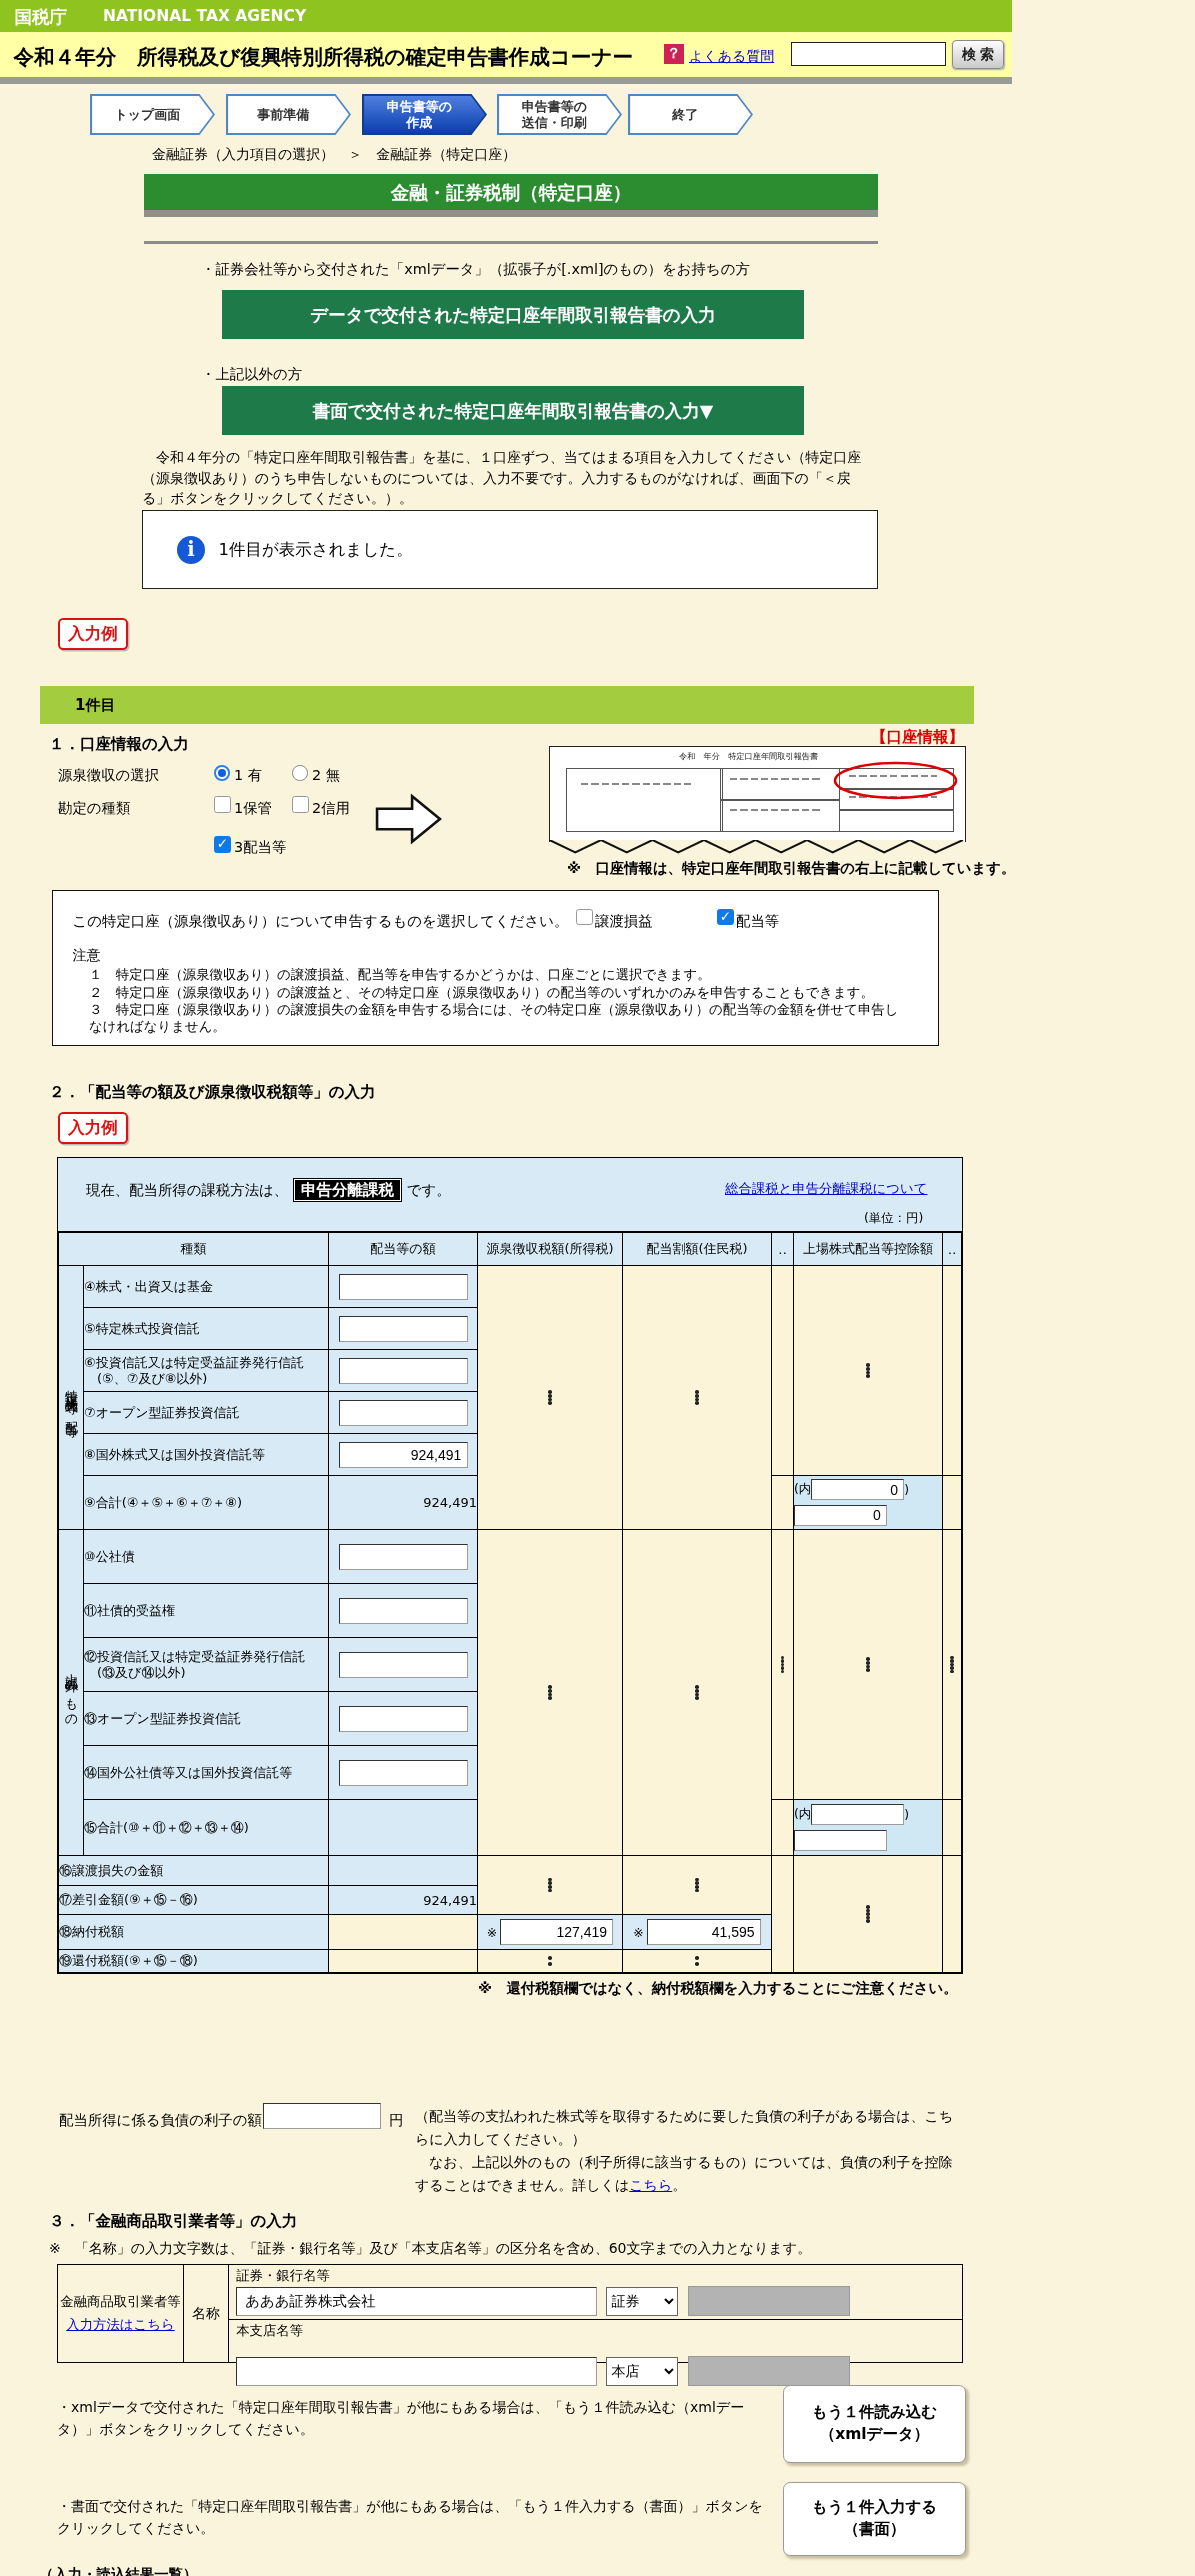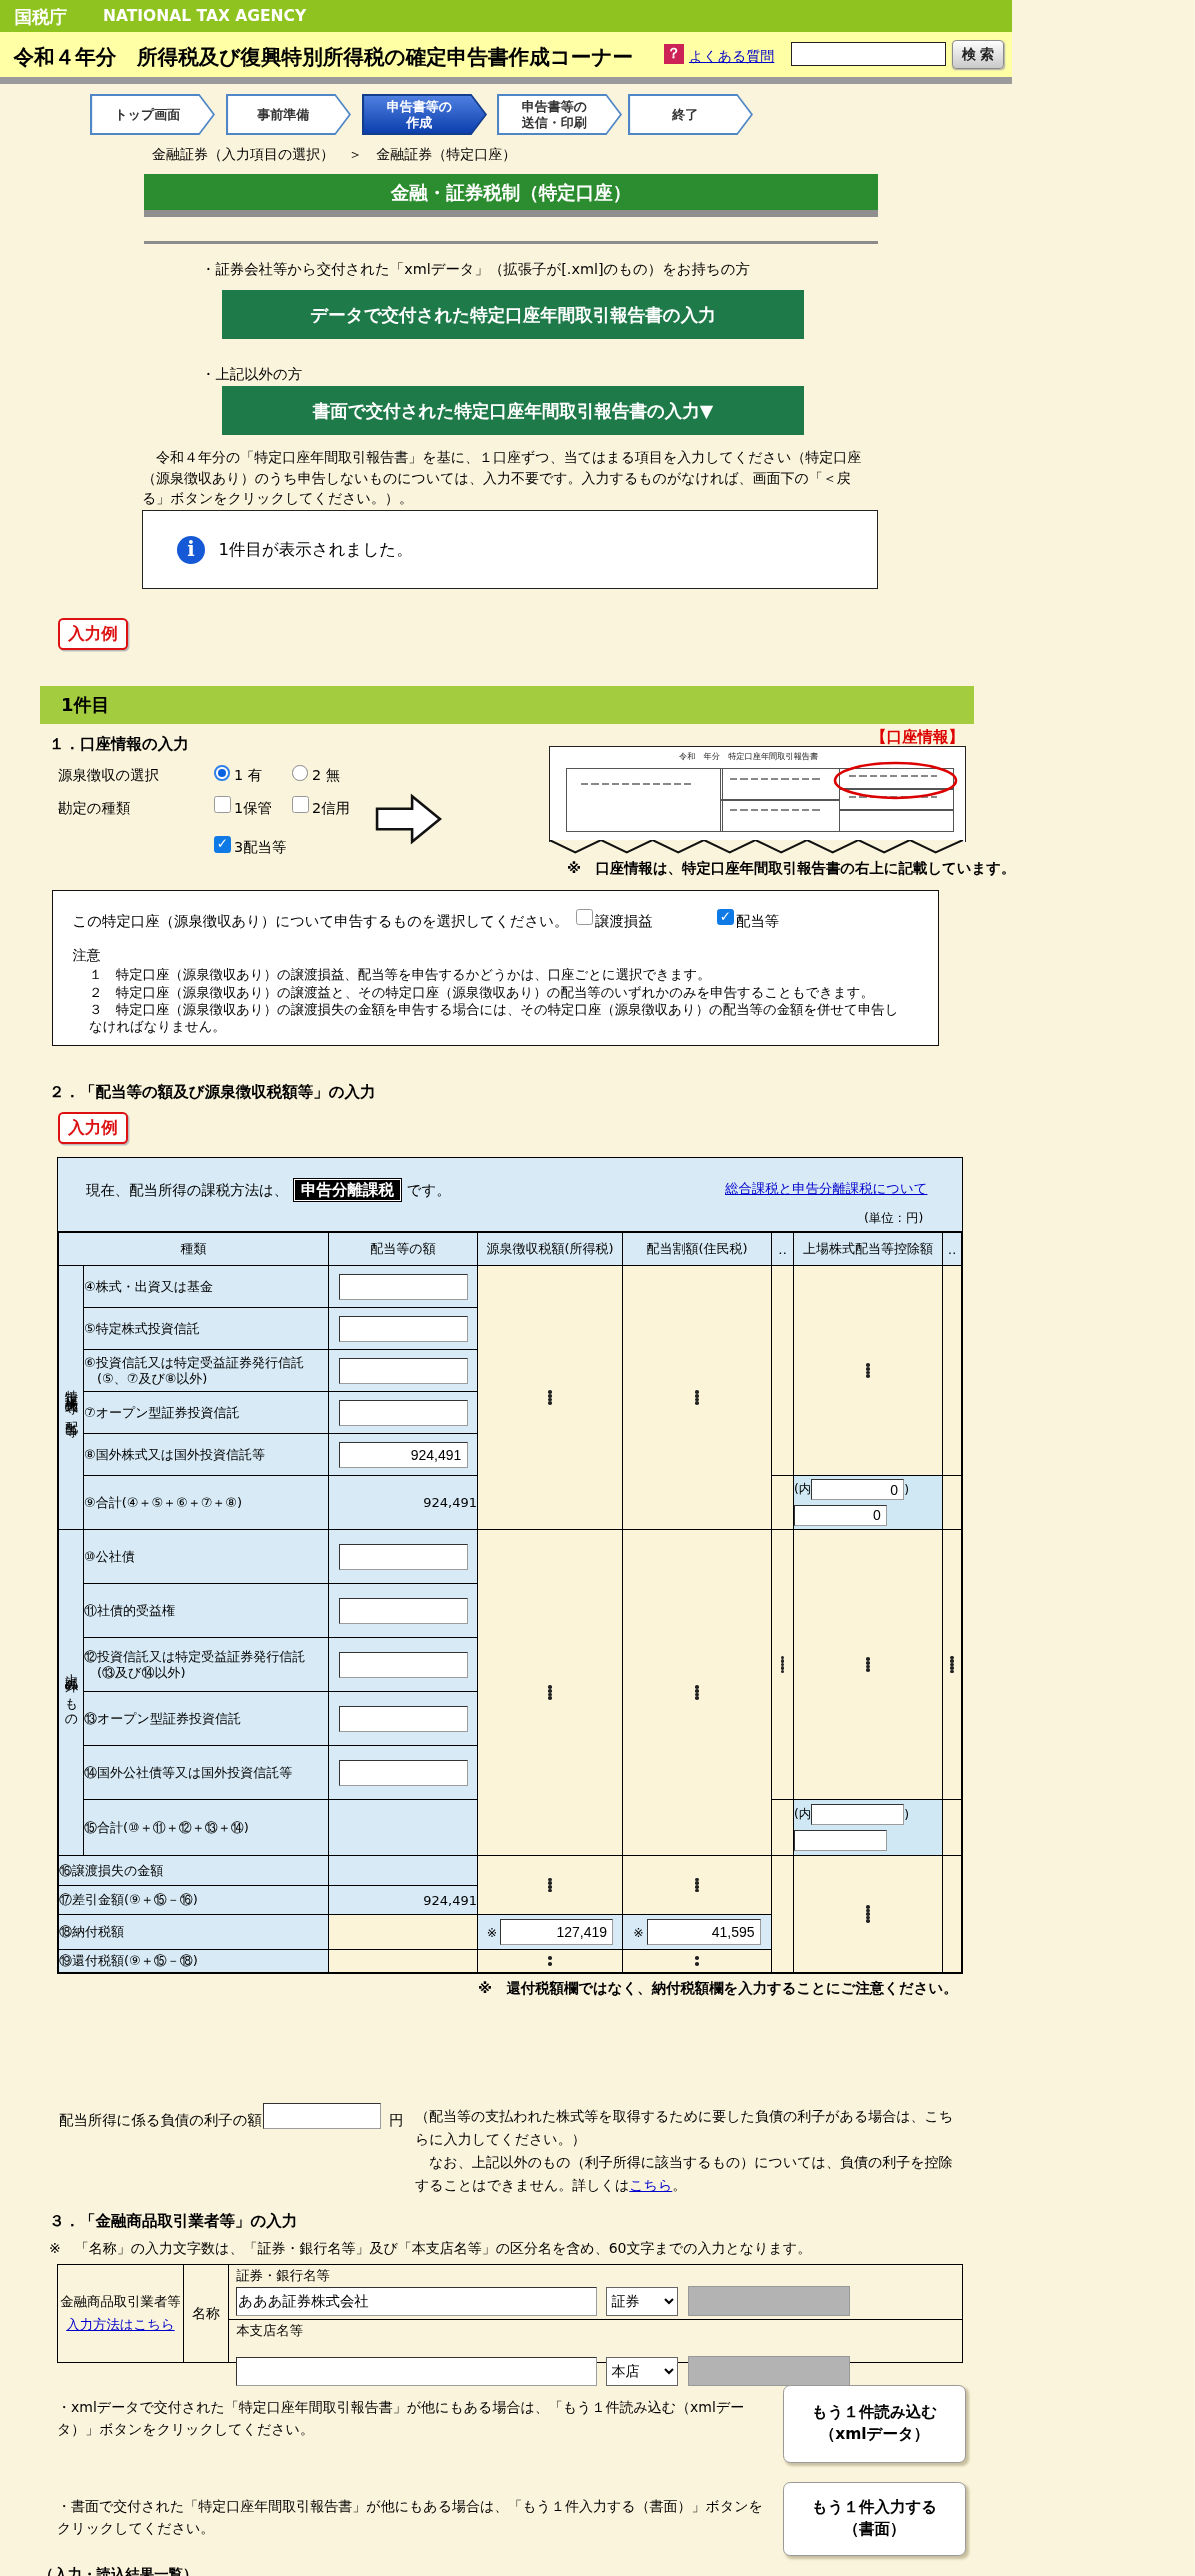--- a/index.html
+++ b/index.html
@@ -76,21 +76,21 @@
        font-size:14px;text-align:right;padding:0 5.2px;box-sizing:border-box;display:block;margin:4.1px auto;}
   .amt.small{width:93px;height:21.6px;margin:1px 0;}
   .dotcol{display:flex;flex-direction:column;align-items:center;justify-content:space-evenly;height:100%;}
   .dot{width:3.6px;height:3.6px;border-radius:50%;background:#222;}
   .bt3{border-top:1.5px solid #000 !important;}
   .special{background:#cfe8f4;padding:3.1px 5.2px;}
   .rightnum{text-align:right;padding-right:17.5px;font-size:14px;}
   
   .brokertbl{left:57px;top:2264px;width:906px;height:99px;border:1.5px solid #000;display:flex;box-sizing:border-box;background:#fbf4dc;}
   .fieldinput{width:361px;height:29px;border:1.5px solid;border-color:#333 #9c9c9c #9c9c9c #333;background:#fff;
-       font-size:14.4px;padding:0 1px;box-sizing:border-box;}
+       font-size:14.4px;padding:0 8px;box-sizing:border-box;}
   .fieldsel{width:72px;height:29px;font-size:14px;border:1px solid #666;background:#fff;}
   .grayblock{width:160px;height:28px;background:#b3b3b3;border:1px solid #999;}
   .morebtn{background:#fff;border:1px solid #999;border-radius:7.2px;box-shadow:2.1px 2.1px 2.6px #c9c0a0;
        font-size:15.5px;font-weight:bold;display:flex;flex-direction:column;align-items:center;justify-content:center;
        line-height:21.6px;cursor:pointer;}
 </style>
 </head>
 <body>
 
 
@@ -154,21 +154,21 @@
 <div class="abs" style="left:142px;top:447px;width:734px;font-size:14px;line-height:20.6px;">　令和４年分の「特定口座年間取引報告書」を基に、１口座ずつ、当てはまる項目を入力してください（特定口座（源泉徴収あり）のうち申告しないものについては、入力不要です。入力するものがなければ、画面下の「＜戻る」ボタンをクリックしてください。）。</div>
 
 <div class="abs infobox">
   <div class="info-icon">i</div>
   <span style="font-size:16.5px;">1件目が表示されました。</span>
 </div>
 
 <div class="abs" style="left:58px;top:618px;"><span class="stamp">入力例</span></div>
 
 <div class="abs recordbar">
-  <span style="margin-left:21px;font-size:18px;font-weight:bold;">1件目</span>
+  <span style="margin-left:35px;font-size:15px;font-weight:bold;">1件目</span>
 </div>
 
 
 <div class="abs nowrap" style="left:49px;top:734px;font-size:15.5px;font-weight:bold;">１．口座情報の入力</div>
 
 <div class="abs nowrap flabel" style="left:58px;top:766px;">源泉徴収の選択</div>
 <span class="abs radio sel" style="left:214px;top:765px;"></span>
 <span class="abs nowrap flabel" style="left:234px;top:766px;">1 有</span>
 <span class="abs radio" style="left:292px;top:765px;"></span>
 <span class="abs nowrap flabel" style="left:312px;top:766px;">2 無</span>

